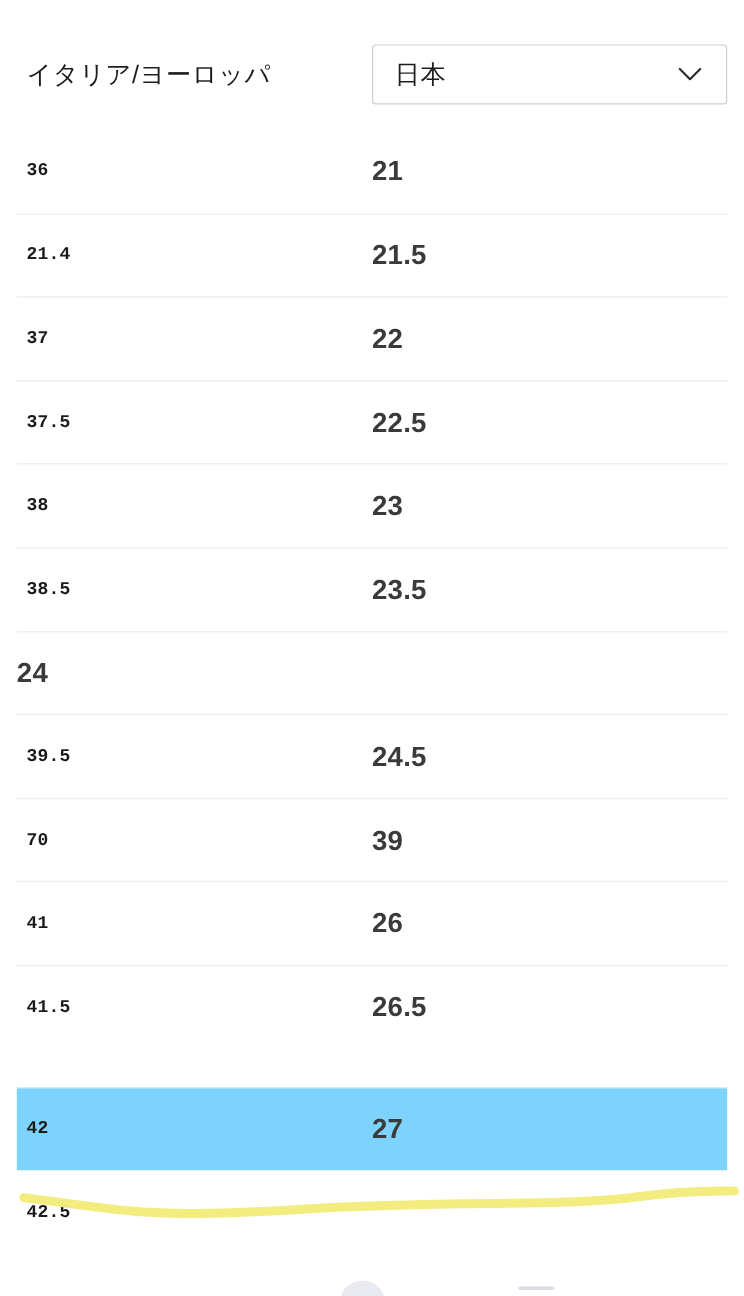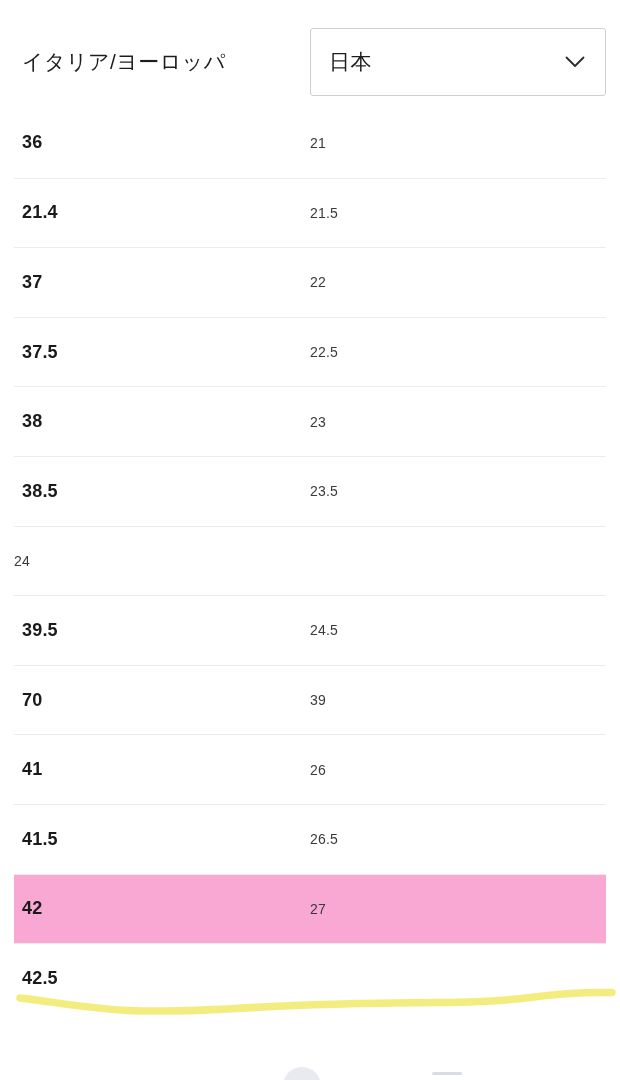--- a/index.html
+++ b/index.html
@@ -39,21 +39,21 @@
     letter-spacing: 0.5px;
     color: #1d1d1d;
     white-space: nowrap;
     flex: 0 0 auto;
     width: 288px;
   }
 
   .select-wrap {
     position: relative;
     flex: 1 1 auto;
-    height: 68px;
+    height: 50px;
     border: 1px solid #cfcfcf;
     border-radius: 3px;
     background: #ffffff;
     display: flex;
     align-items: center;
     box-sizing: border-box;
     padding: 0 18px;
   }
 
   .select-value {
@@ -84,38 +84,40 @@
     position: relative;
     height: 69.6px;
     display: flex;
     align-items: center;
     border-top: 1px solid #ececec;
     box-sizing: border-box;
   }
   .row:first-child { border-top: none; }
 
   .row.highlighted {
-    background: #f9a8d4;
+    background: #7dd3fc;
+    margin-top: 32px;
   }
 
   .cell-left {
     width: 296px;
     flex: 0 0 296px;
-    font-size: 18px;
+    font-size: 15px;
     font-weight: 700;
     color: #1a1a1a;
     padding-left: 8px;
     box-sizing: border-box;
     letter-spacing: 0.2px;
+    font-family: Liberation Mono, monospace;
   }
 
   .cell-right {
     flex: 1 1 auto;
-    font-size: 14px;
-    font-weight: 400;
+    font-size: 23px;
+    font-weight: 700;
     color: #3a3a3a;
     letter-spacing: 0.2px;
   }
 
   
   .annotation {
     position: absolute;
     left: 0;
     top: 962px;
     width: 620px;

